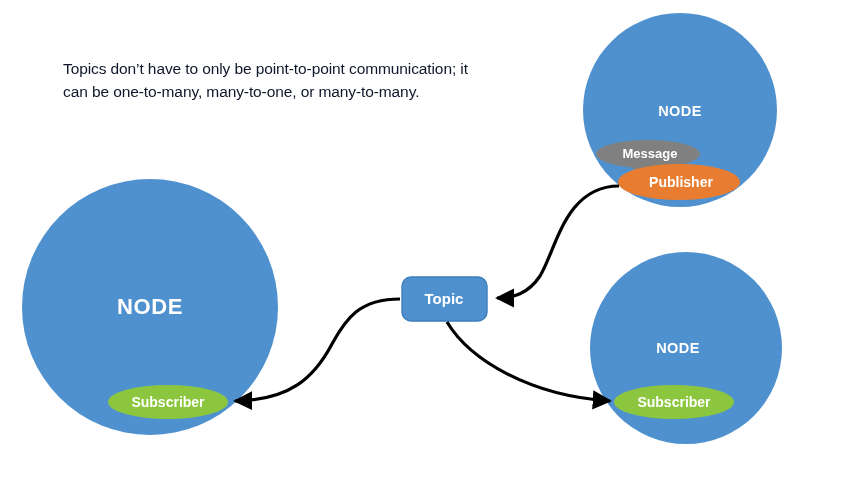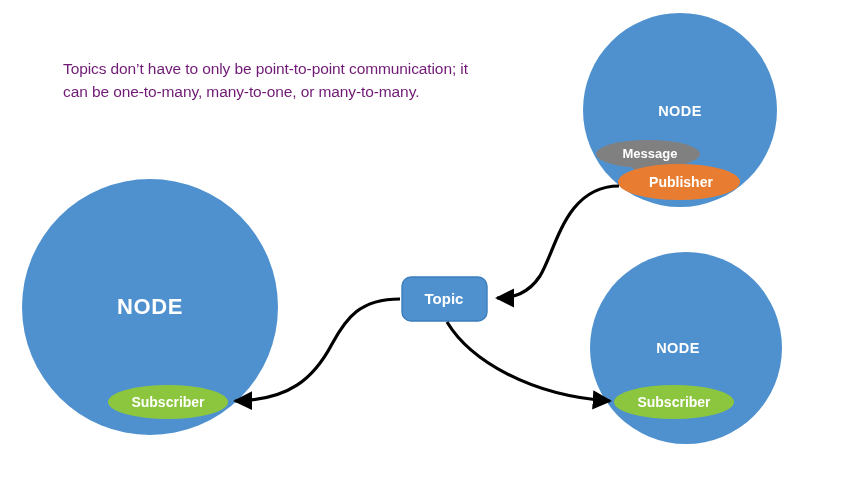--- a/index.html
+++ b/index.html
@@ -25,21 +25,21 @@
     width: 854px;
     height: 480px;
   }
   .caption {
     position: absolute;
     left: 63px;
     top: 58px;
     width: 420px;
     font-size: 15.5px;
     line-height: 1.47;
-    color: #701a75;
+    color: #0f172a;
     font-family: "Liberation Sans", sans-serif;
     letter-spacing: -0.1px;
     white-space: pre-line;
   }
   .svg-label {
     font-family: "Liberation Sans", sans-serif;
     fill: #ffffff;
     font-weight: bold;
     text-anchor: middle;
     dominant-baseline: middle;

